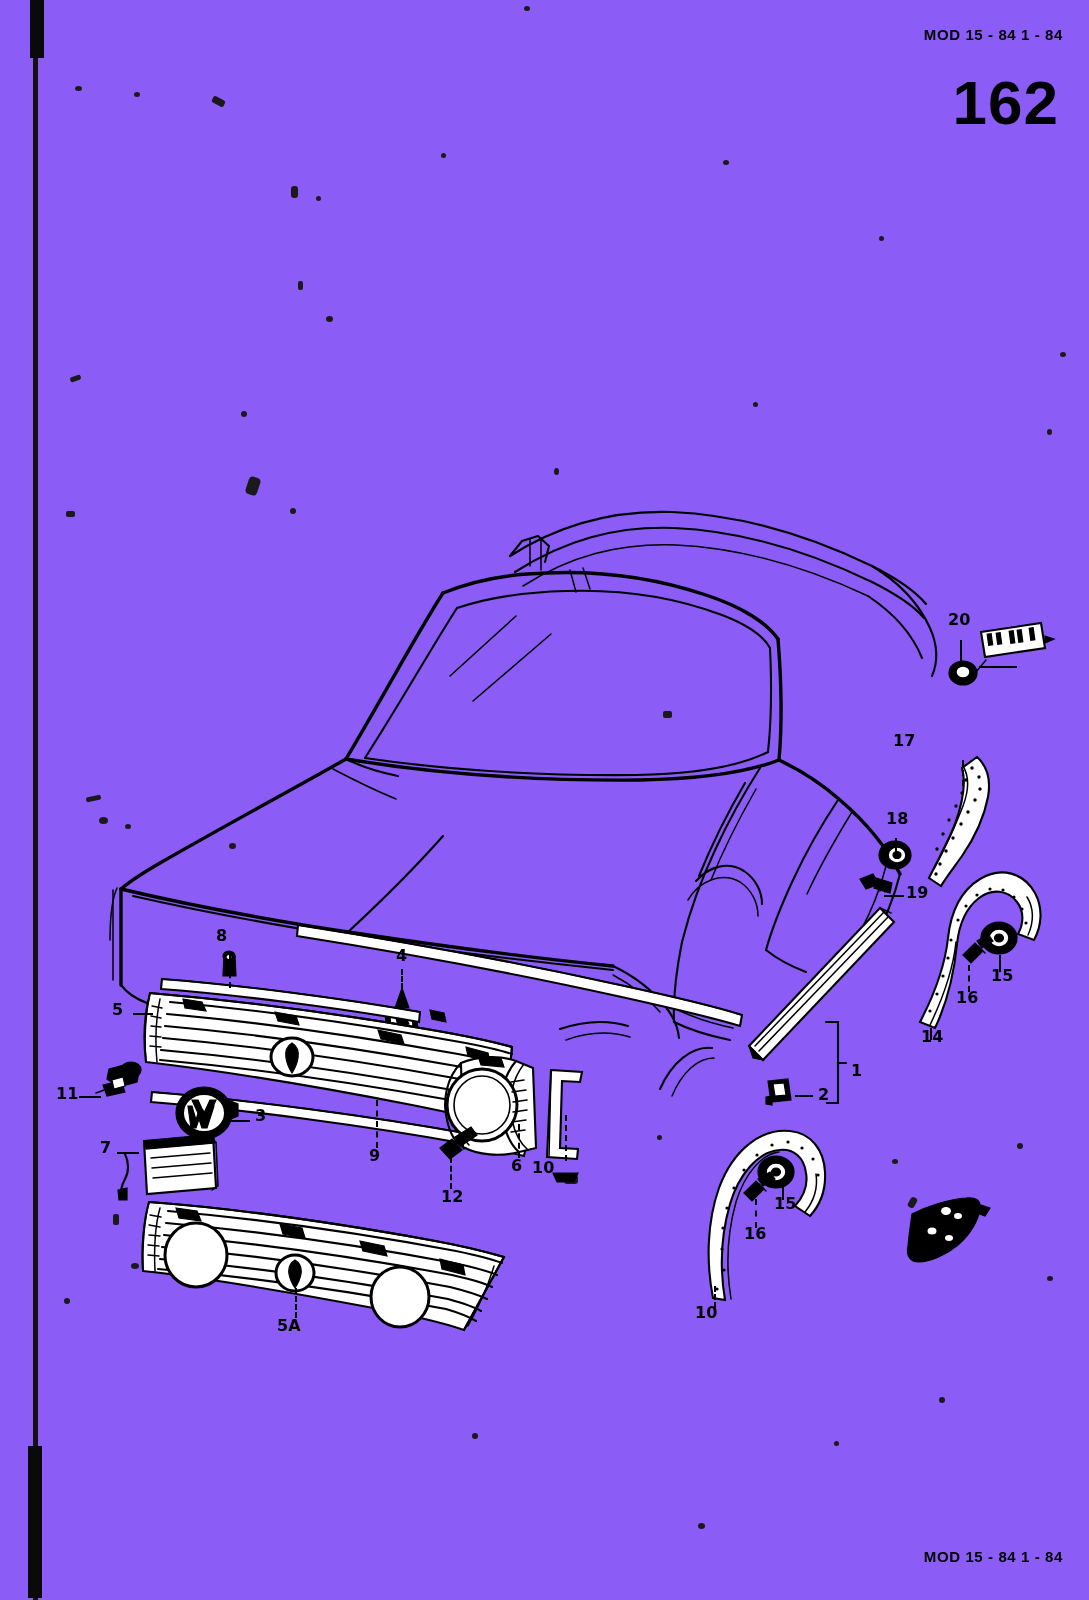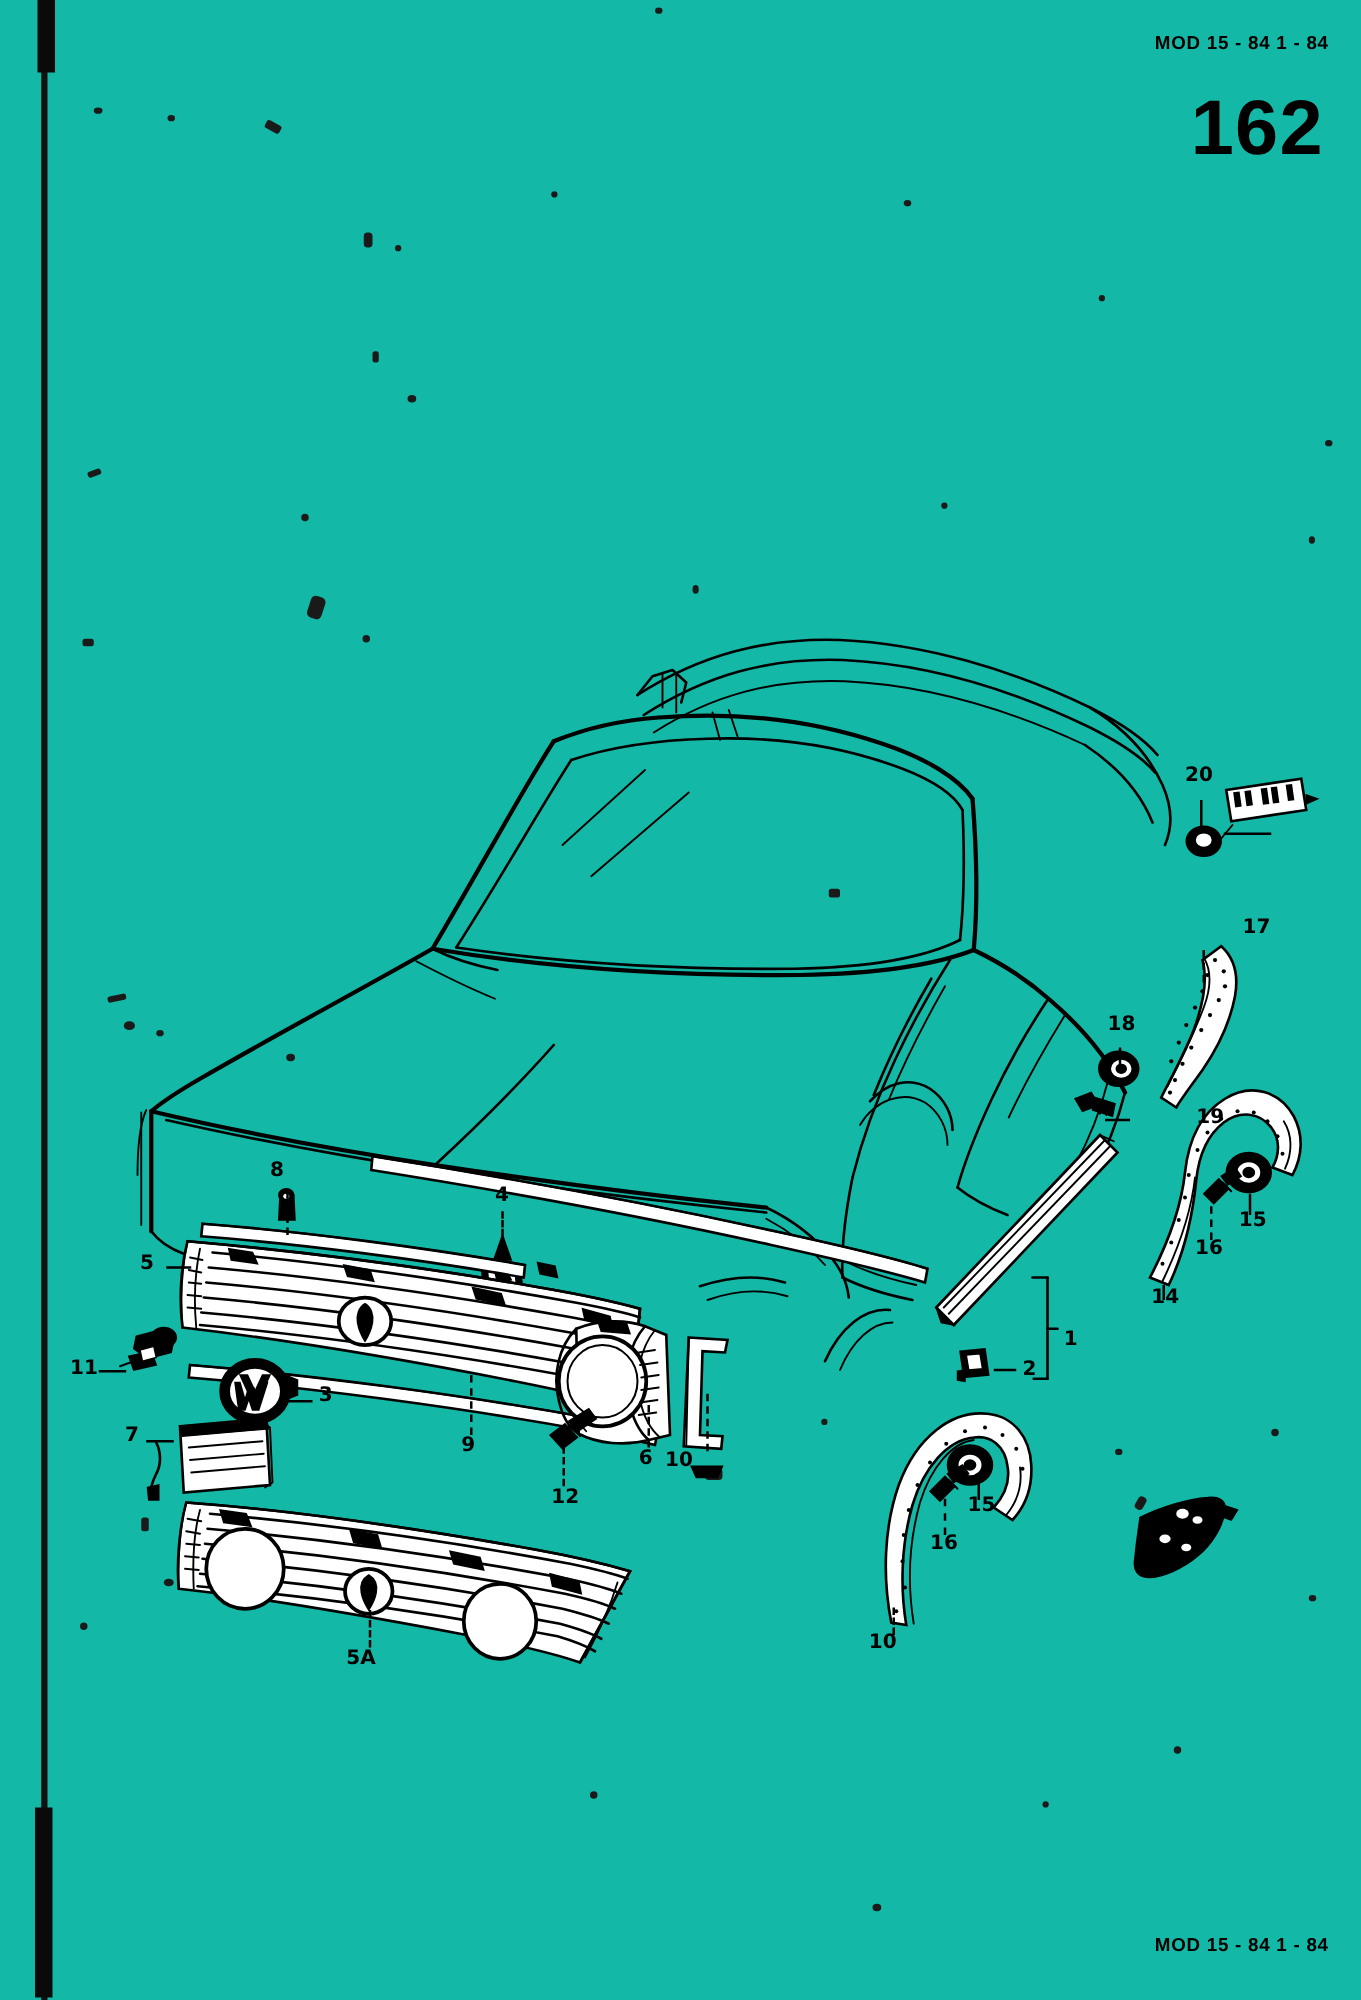--- a/index.html
+++ b/index.html
@@ -8,21 +8,21 @@
     padding: 0;
     background: #ffffff;
   }
   body {
     font-family: "Liberation Sans", sans-serif;
   }
   #page {
     position: relative;
     width: 1089px;
     height: 1600px;
-    background: #14b8a6;
+    background: #8b5cf6;
     overflow: hidden;
   }
   
   .scan-bar-thin {
     position: absolute;
     left: 33px;
     top: 0px;
     width: 5px;
     height: 1600px;
     background: #111;
@@ -595,22 +595,22 @@
   <div class="callout" style="left:100px;  top:1140px;">7</div>
   <div class="callout" style="left:216px;  top:928px;">8</div>
   <div class="callout" style="left:369px;  top:1148px;">9</div>
   <div class="callout" style="left:532px;  top:1160px;">10</div>
   <div class="callout" style="left:56px;   top:1086px;">11</div>
   <div class="callout" style="left:441px;  top:1189px;">12</div>
   <div class="callout" style="left:695px;  top:1305px;">10</div>
   <div class="callout" style="left:921px;  top:1029px;">14</div>
   <div class="callout" style="left:991px;  top:968px;">15</div>
   <div class="callout" style="left:956px;  top:990px;">16</div>
-  <div class="callout" style="left:994px;  top:733px;">17</div>
+  <div class="callout" style="left:893px;  top:733px;">17</div>
   <div class="callout" style="left:886px;  top:811px;">18</div>
-  <div class="callout" style="left:957px;  top:885px;">19</div>
+  <div class="callout" style="left:906px;  top:885px;">19</div>
   <div class="callout" style="left:948px;  top:612px;">20</div>
   <div class="callout" style="left:774px; top:1196px;">15</div>
   <div class="callout" style="left:744px; top:1226px;">16</div>
 
   <div class="hdr-code" id="footer-code">MOD 15 - 84    1 - 84</div>
 
 </div>
 
 </body></html>

